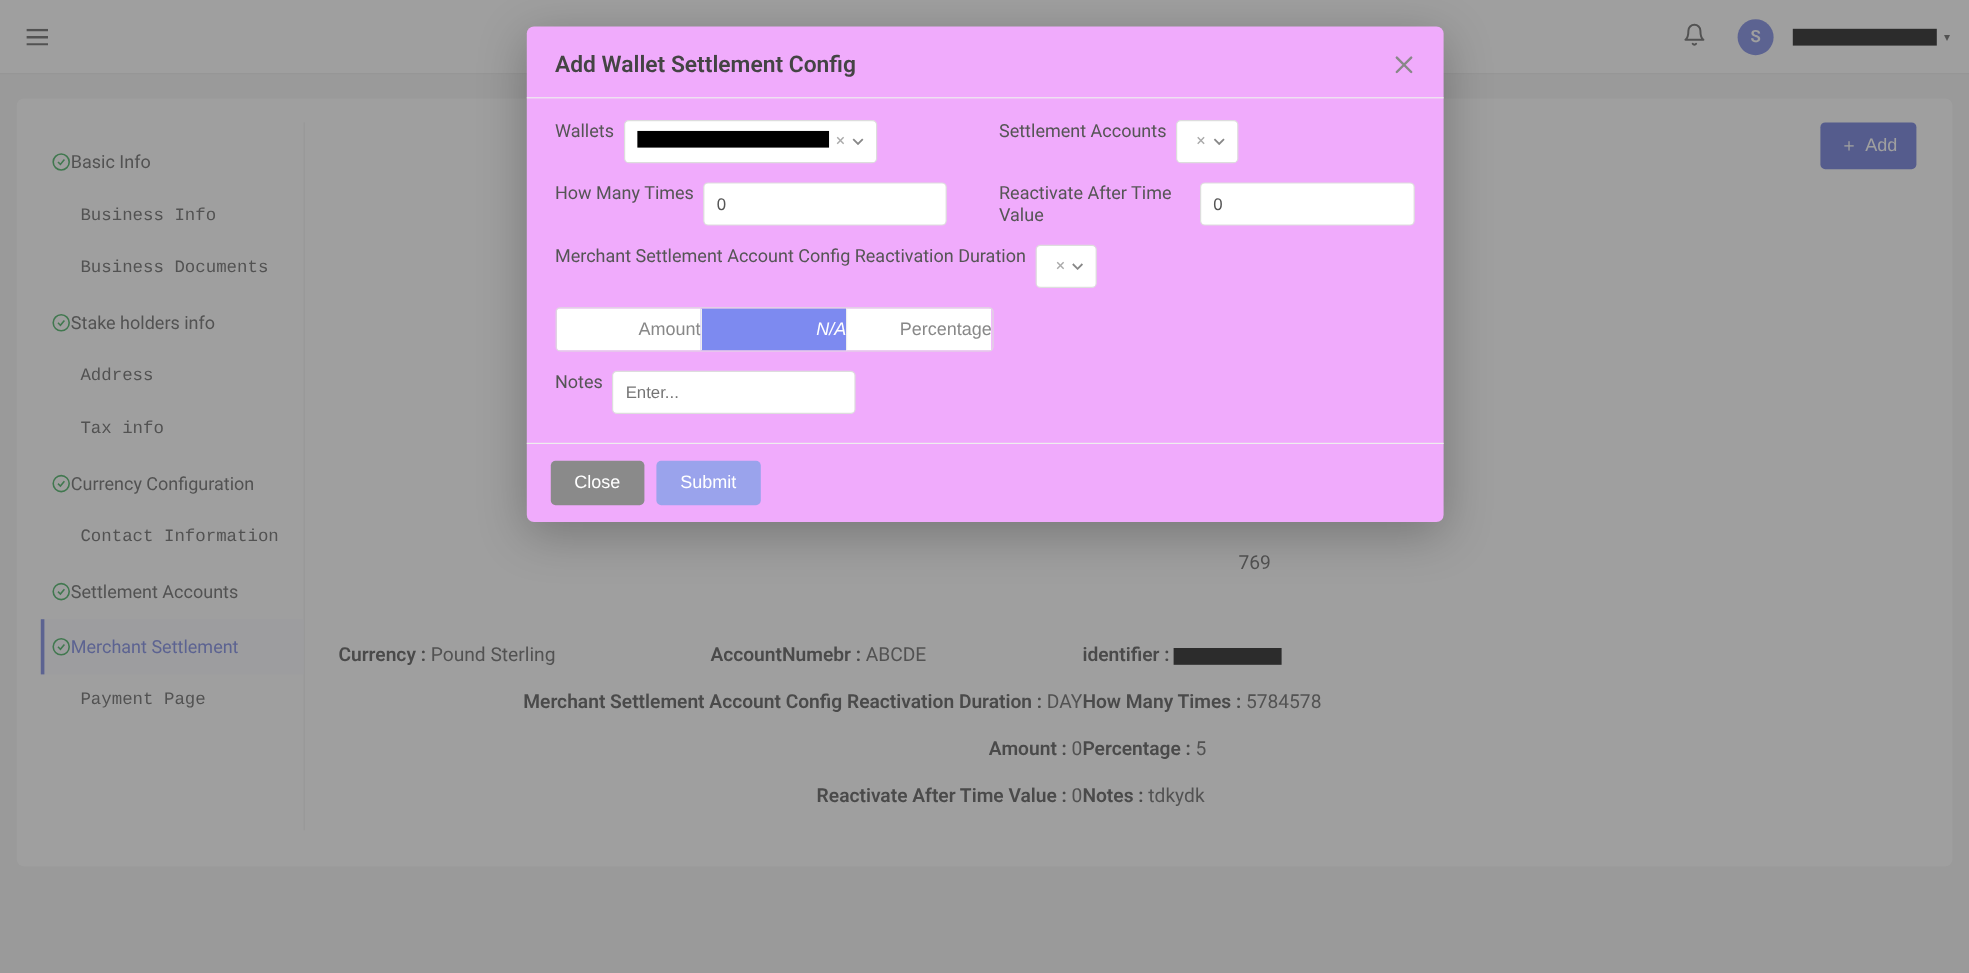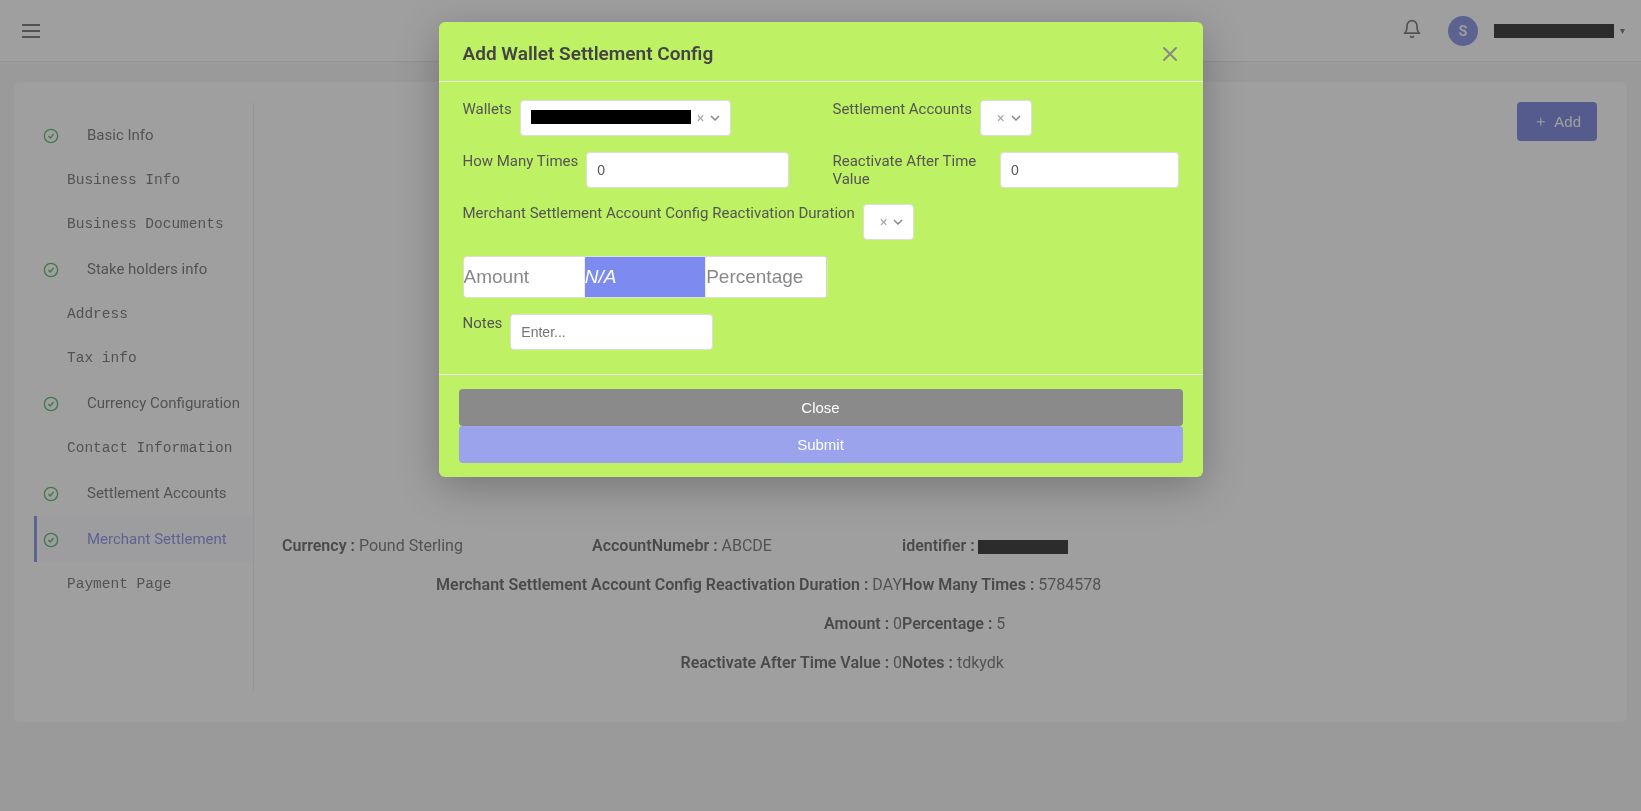--- a/index.html
+++ b/index.html
@@ -54,21 +54,21 @@
     padding: 20px 30px 30px 20px;
     display:flex;
   }
   
   .sidenav {
     width: 220px;
     border-right:1px solid #eee;
     padding-top: 10px;
   }
   .sidenav-item {
-    display:flex; align-items:flex-end; gap:28px;
+    display:flex; align-items:center; gap:0;
     padding: 14px 6px;
     font-size:15px;
     color:#555;
     cursor:pointer;
     border-left: 3px solid transparent;
   }
   .sidenav-item.sub { padding-left: 30px; font-size:14.5px;font-family:Liberation Mono, monospace; }
   .sidenav-item.active {
     color:#6c7ae0;
     border-left: 3px solid #6c7ae0;
@@ -106,21 +106,21 @@
     position:absolute; inset:0;
     background: rgba(80,80,80,0.55);
     display:flex;
     justify-content:center;
     align-items:flex-start;
     padding-top:22px;
     z-index: 50;
   }
   .modal {
     width: 764px;
-    background:#bef264;
+    background:#f0abfc;
     border-radius:6px;
     box-shadow: 0 10px 40px rgba(0,0,0,0.25);
   }
   .modal-header {
     display:flex; align-items:center; justify-content:space-between;
     padding: 20px 24px 16px 24px;
     border-bottom:1px solid #eee;
   }
   .modal-header h2 { font-size:19px; font-weight:600; color:#444; }
   .modal-close { cursor:pointer; color:#888; }
@@ -141,30 +141,30 @@
   .select-box .sel-content { flex:1; overflow:hidden; }
   .select-box .redacted { display:inline-block; width:160px; height:14px; background:#000; }
   .select-box .sel-clear { color:#aaa; font-size:14px; padding:0 6px; cursor:pointer; }
   .select-box .sel-caret { color:#888; cursor:pointer; }
   .select-box .sel-caret svg{display:block;}
 
   .seg-group {
     display:flex; border:1px solid #ddd; border-radius:4px; overflow:hidden; width: 365px; margin-bottom:16px;
   }
   .seg-btn {
-    flex:1; text-align:left; padding:9px 0; font-size:19px; color:#888;
+    flex:1; text-align:right; padding:9px 0; font-size:15px; color:#888;
     background:#fff; border:none; cursor:pointer;
   }
   .seg-btn + .seg-btn { border-left:1px solid #eee; }
   .seg-btn.active { background:#7d8af0; color:#fff;font-style:italic; }
 
   .modal-footer {
     border-top:1px solid #eee;
     padding: 14px 20px;
-    display:flex; justify-content:flex-end; gap:0;flex-direction:column;
+    display:flex; justify-content:flex-start; gap:10px;
   }
   .btn {
     border:none; border-radius:4px; padding:10px 20px; font-size:15px; cursor:pointer;
   }
   .btn-close { background:#8a8a8a; color:#fff; }
   .btn-submit { background:#9aa3ec; color:#fff; }
 
 </style>
 </head>
 <body>

